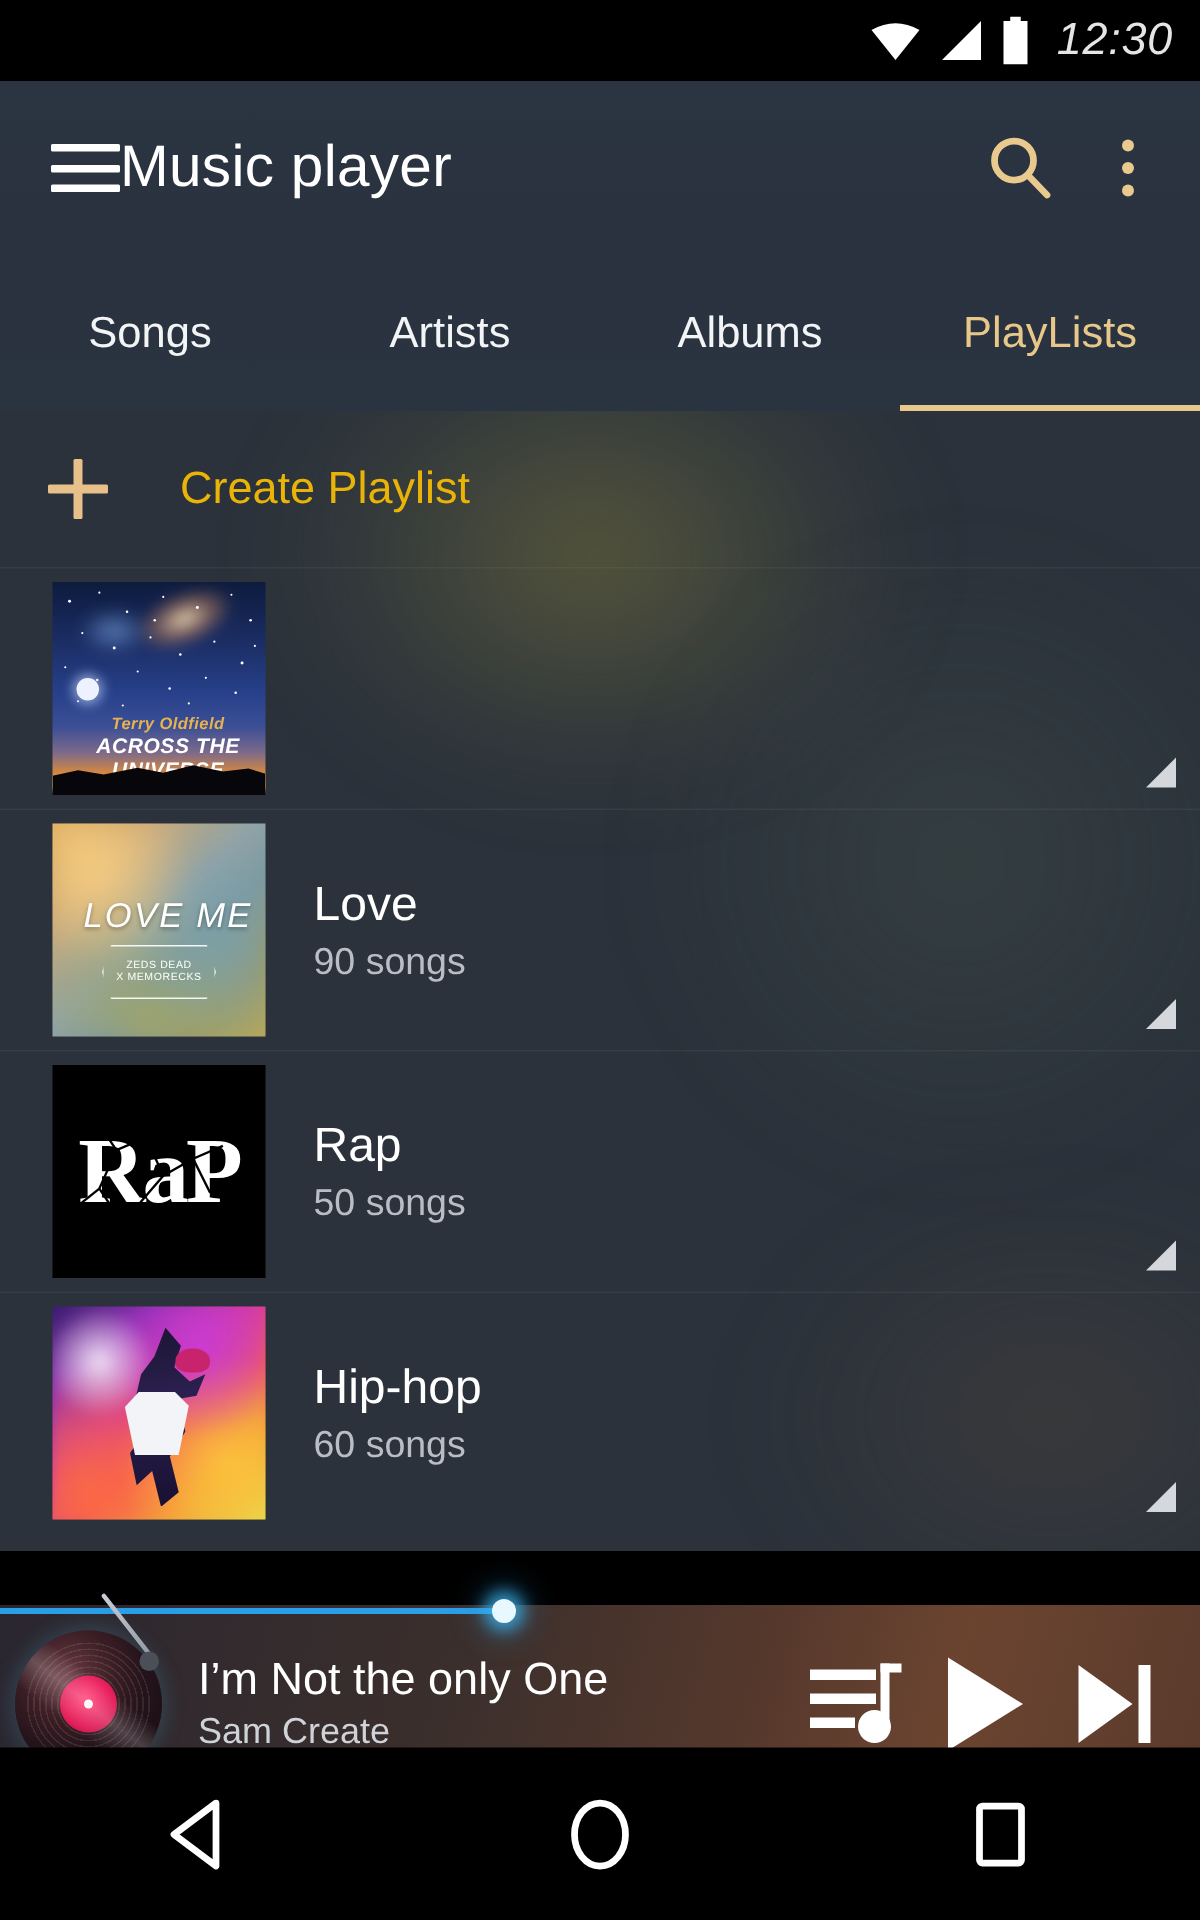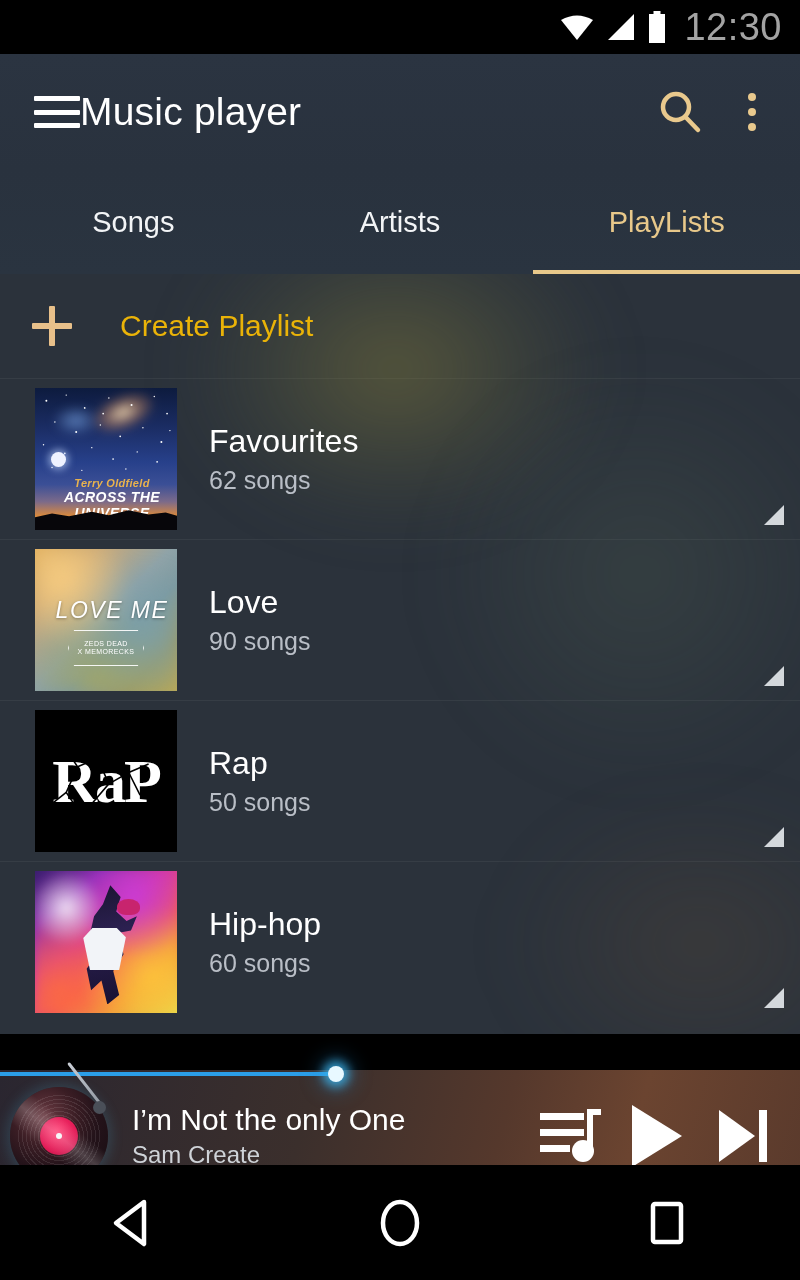--- a/index.html
+++ b/index.html
@@ -12,22 +12,23 @@
   #phone { position:relative; width:800px; height:1280px; background:#000; }
 
   
   .statusbar {
     position:absolute; top:0; left:0; width:800px; height:54px;
     background:#000; display:flex; align-items:center; justify-content:flex-end;
     padding-right:18px; gap:12px;
   }
   .sb-icon { display:flex; align-items:center; }
   .sb-time {
-    color:#a3a3a3; font-size:38px; letter-spacing:.5px; margin-left:6px;
+    color:#e5e5e5; font-size:30px; letter-spacing:.5px; margin-left:6px;
     font-family:"Liberation Sans", sans-serif;
+    font-style:italic;
   }
 
   
   .appbar {
     position:absolute; top:54px; left:0; width:800px; height:116px;
     background:linear-gradient(180deg,#2b3441 0%,#29323e 100%);
     display:flex; align-items:center;
   }
   .hamburger {
     width:46px; height:32px; margin-left:34px;
@@ -296,20 +297,23 @@
         <i></i>
     </div>
   </div>
 
   <div class="tabs">
     <div class="tab">
       <span class="tab-label">Songs</span>
     </div>
     <div class="tab">
       <span class="tab-label">Artists</span>
+    </div>
+    <div class="tab">
+      <span class="tab-label">Albums</span>
     </div>
     <div class="tab active">
       <span class="tab-label">PlayLists</span>
       <span class="tab-underline"></span>
     </div>
   </div>
 
   <div class="content">
     <div class="bg-glow-a"></div>
     <div class="bg-glow-b"></div>
@@ -351,24 +355,20 @@
             <circle cx="64" cy="57" r=".5"></circle>
               <circle cx="95" cy="30" r=".5"></circle>
               <circle cx="48" cy="18" r=".6"></circle>
           </g>
         </svg>
         <div class="moon"></div>
         <div class="art-txt t-artist">Terry Oldfield</div>
         <div class="art-txt t-album">ACROSS THE UNIVERSE</div>
         <div class="hill"></div>
       </div>
-      <div class="plist-text">
-        <span class="plist-name">Favourites</span>
-        <span class="plist-count">62 songs</span>
-      </div>
       <span class="row-corner"></span>
     </div>
     <div class="divider"></div>
 
     <div class="plist-row">
       <div class="art art2">
         <div class="blur1"></div>
         <div class="art-txt t-love">LOVE ME</div>
         <div class="badge">
           <span>ZEDS DEAD</span>

